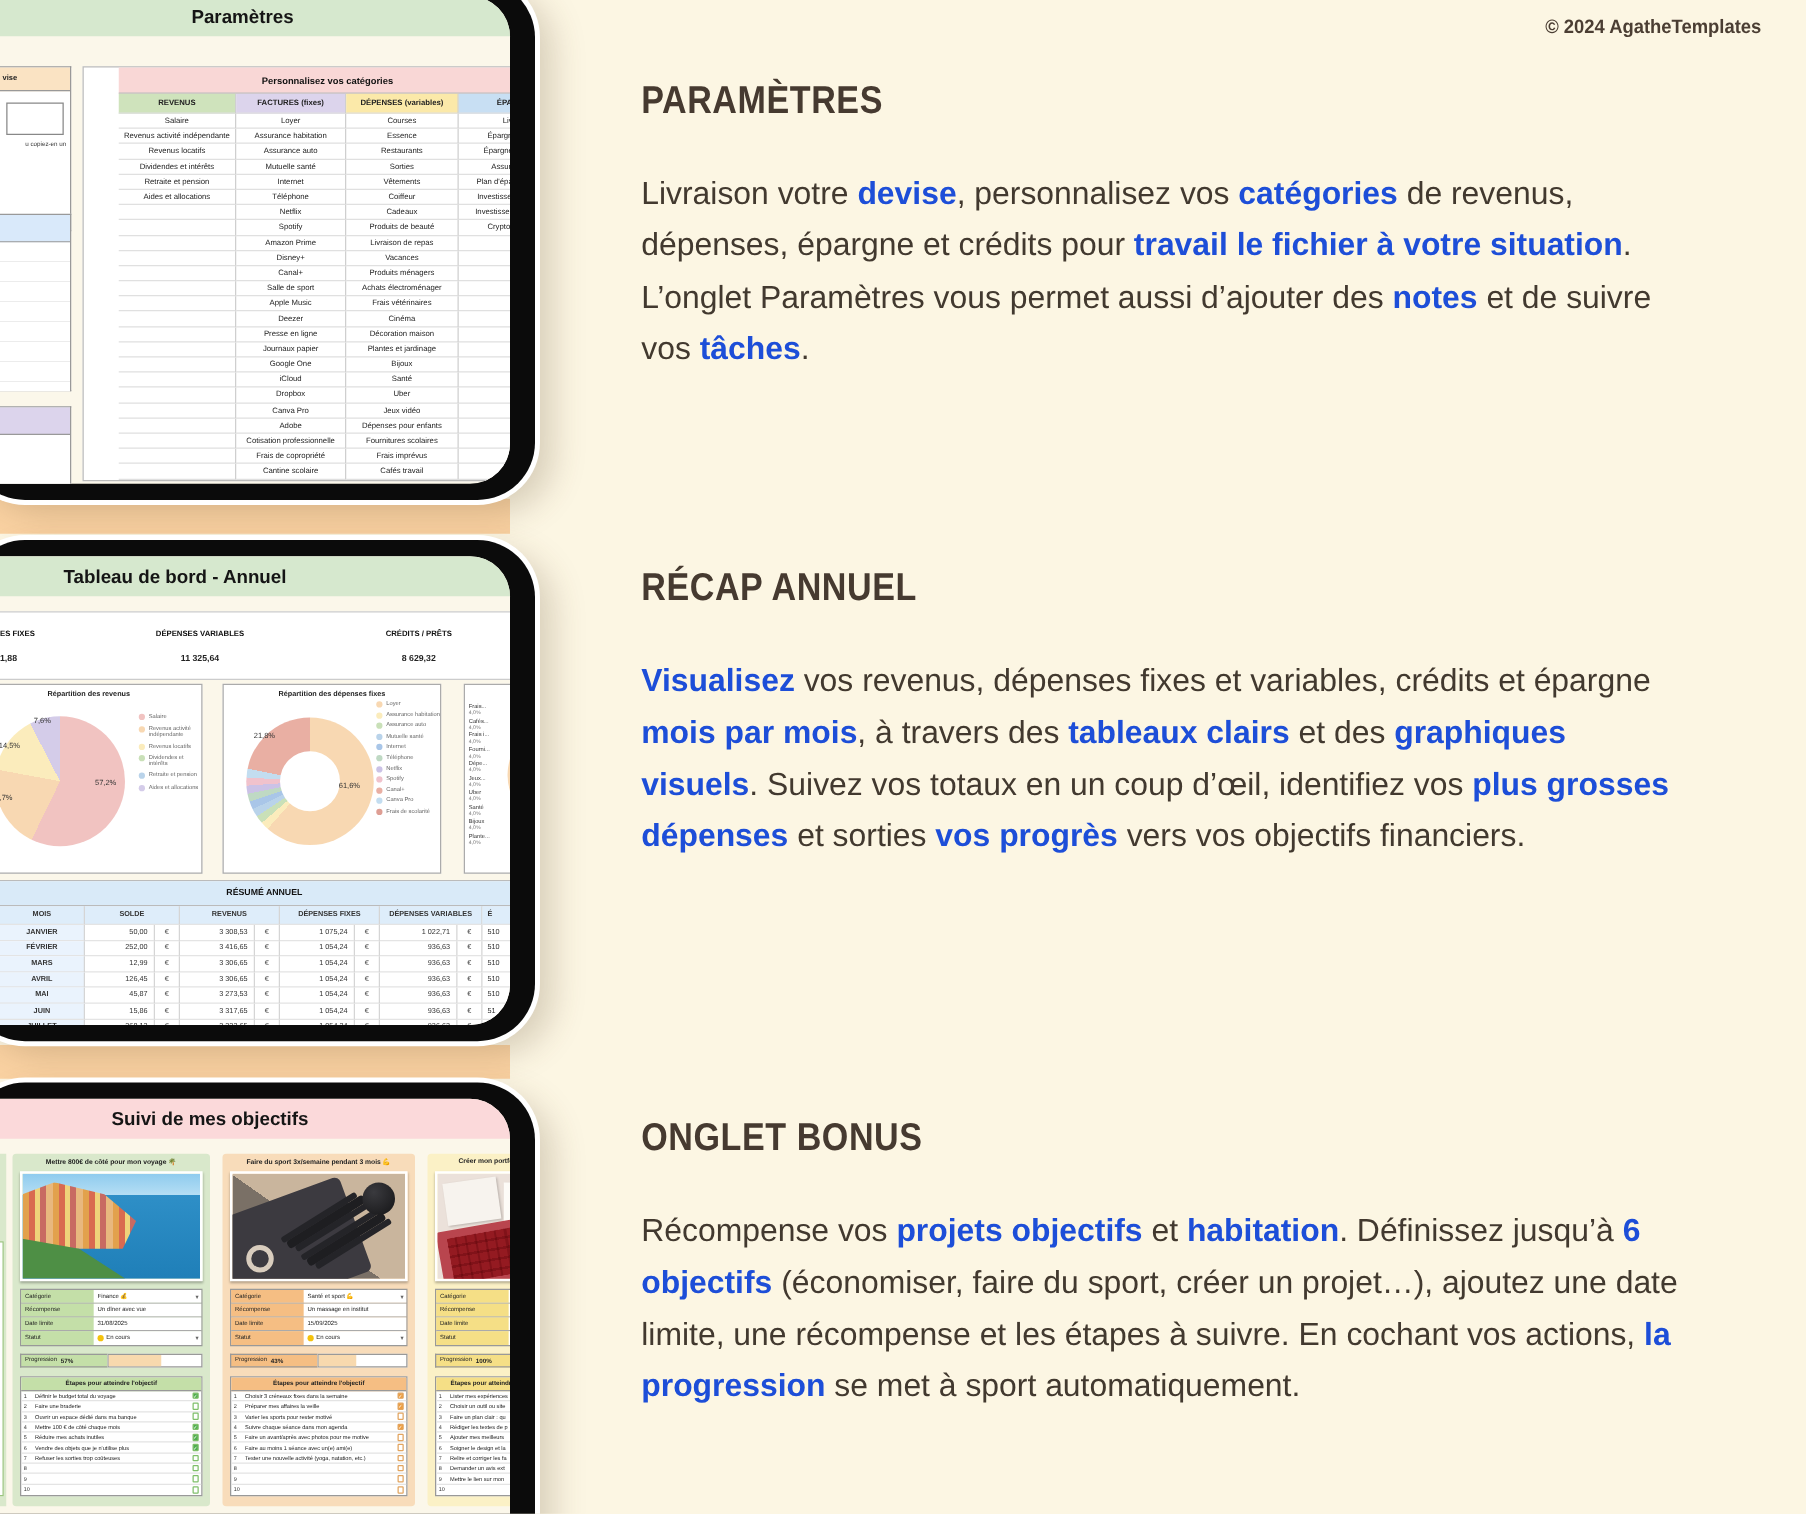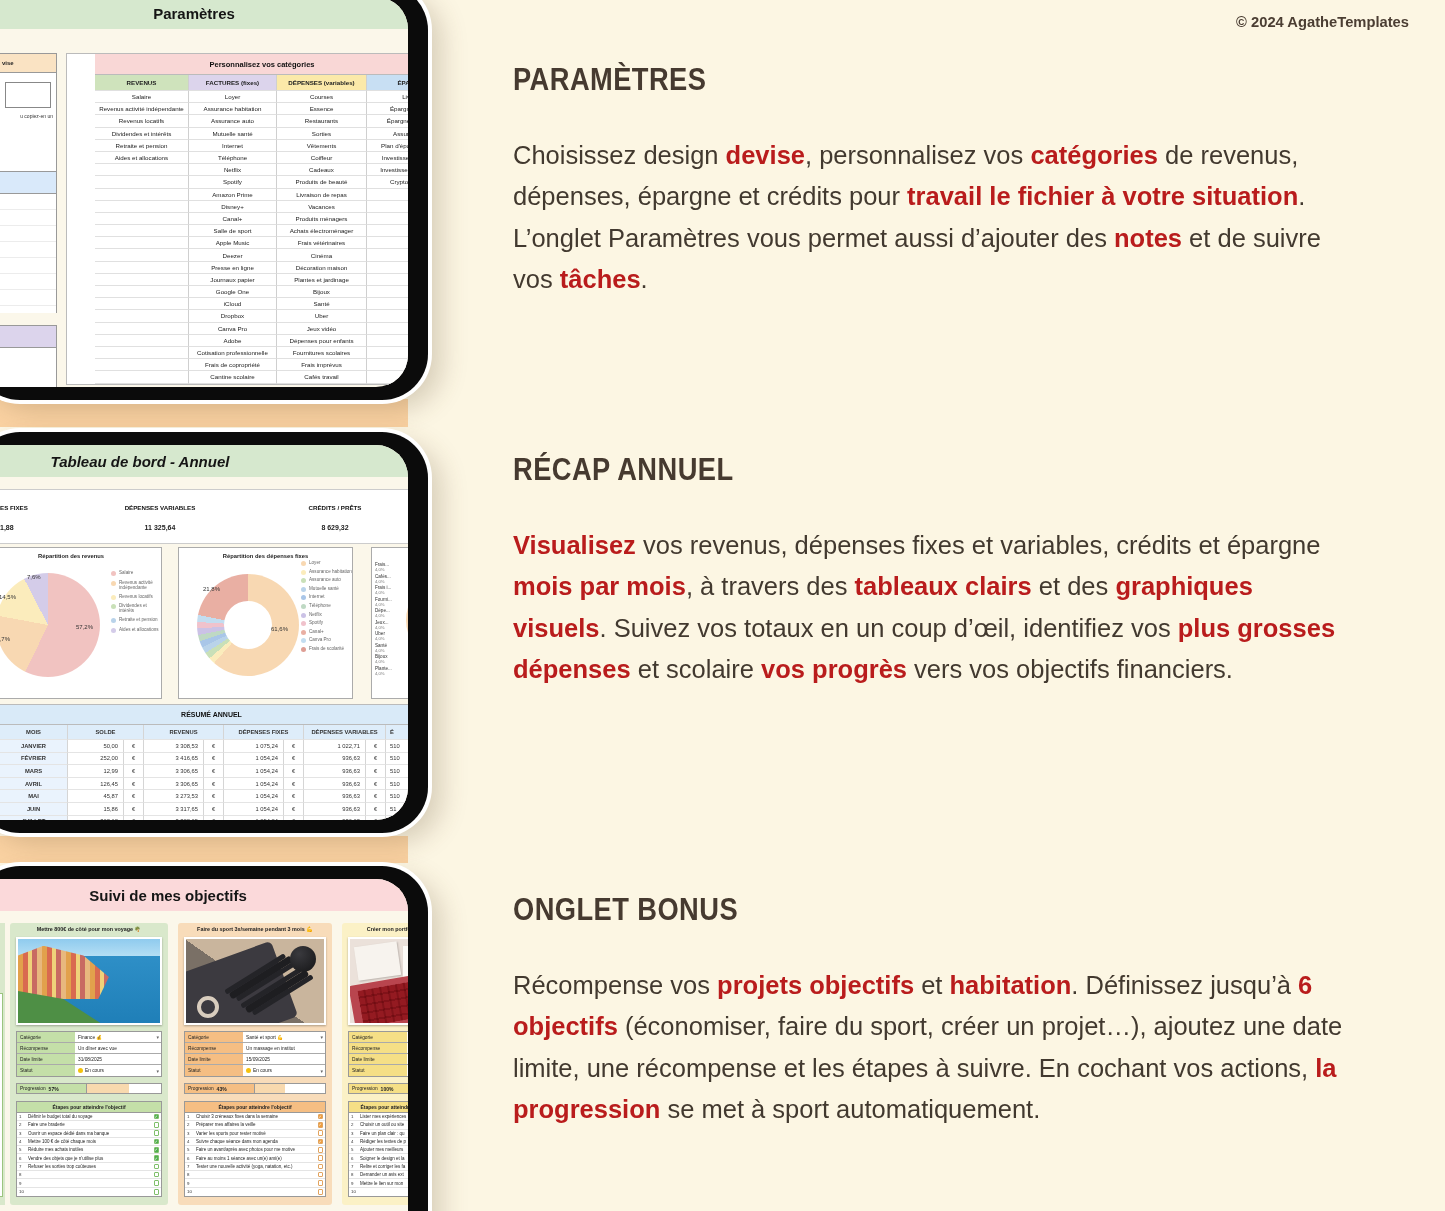--- a/index.html
+++ b/index.html
@@ -20,21 +20,21 @@
   #tablet1 { top:-16px; height:416px; }
   #tablet2 { top:432px; height:401px; }
   #tablet3 { top:866px; height:430px; }
   .screen { position:absolute; left:0; top:13px; bottom:13px; right:20px;
     background:#FBF7EA; border-radius:0 32px 32px 0; overflow:hidden; }
   #tablet3 .screen { border-radius:0 32px 0 0; bottom:0; }
   .titlebar { position:absolute; left:0; right:0; top:0; height:32px; }
   .titlebar .tw { position:absolute; top:0; height:32px; display:flex; align-items:center; justify-content:center; }
   .titlebar span { font-size:15px; font-weight:bold; color:#151515; }
   #tablet1 .titlebar { background:#D6E8CE; } #tablet1 .tw { left:26px; right:20px; }
-  #tablet2 .titlebar { background:#D6E8CE; } #tablet2 .tw { left:26px; width:280px;font-style:italic; }
+  #tablet2 .titlebar { background:#D6E8CE; } #tablet2 .tw { left:26px; width:280px; }
   #tablet3 .titlebar { background:#FBD9DA; } #tablet3 .tw { left:26px; width:336px; }
   .sheet { position:absolute; left:26px; top:32px; right:0; bottom:0; }
 
   
   .lpanel { position:absolute; left:0; width:57px; background:#fff; border:1px solid #999; border-left:none; }
   #devise-panel { top:24px; height:132px; }
   #devise-panel .ph { height:19px; background:#FAE3C3; border-bottom:1px solid #999;
      font-size:6px; font-weight:bold; color:#222; line-height:19px; padding-left:2px; }
   #devise-input { margin:9px 5px 0 5px; height:26px; border:1px solid #888; background:#fff; }
   #devise-caption { font-size:5px; color:#333; text-align:right; padding:5px 3px 0 0; }
@@ -162,21 +162,21 @@
      repeating-linear-gradient(#C2525C 0 6px,#A93944 6px 8px); background-blend-mode:multiply; }
 
   
   #copyright { position:absolute; top:13px; right:36px; font-size:15.5px; font-weight:bold; color:#4B3E33;
      transform:scaleX(.95); transform-origin:right; }
   .section { position:absolute; left:513px; width:845px; }
   #sec0 { top:62px; } #sec1 { top:452px; } #sec2 { top:892px; }
   .section h2 { font-size:31px; font-weight:800; color:#463A30; letter-spacing:.5px;
      transform:scaleX(.88); transform-origin:left; white-space:nowrap; }
   .section p { margin-top:37px; font-size:25.5px; line-height:1.62; color:#42392F; width:838px; }
-  .section p b { font-weight:bold; color:#b91c1c; }
+  .section p b { font-weight:bold; color:#1d4ed8; }
 </style>
 </head>
 <body>
 
 <div class="band" id="band1"></div>
 <div class="band" id="band2"></div>
 
 <div class="tablet" id="tablet1">
   <div class="screen">
     <div class="titlebar">
@@ -911,22 +911,22 @@
             </div>
           </div>
         </div>
     </div>
   </div>
 </div>
 
 <div id="copyright">© 2024 AgatheTemplates</div>
 <div class="section" id="sec0">
   <h2>PARAMÈTRES</h2>
-  <p><span>Choisissez design </span><b>devise</b><span>, personnalisez vos </span><b>catégories</b><span> de revenus, dépenses, épargne et crédits pour </span><b>travail le fichier à votre situation</b><span>. L’onglet Paramètres vous permet aussi d’ajouter des </span><b>notes</b><span> et de suivre vos </span><b>tâches</b><span>.</span></p>
+  <p><span>Livraison votre </span><b>devise</b><span>, personnalisez vos </span><b>catégories</b><span> de revenus, dépenses, épargne et crédits pour </span><b>travail le fichier à votre situation</b><span>. L’onglet Paramètres vous permet aussi d’ajouter des </span><b>notes</b><span> et de suivre vos </span><b>tâches</b><span>.</span></p>
 </div>
 <div class="section" id="sec1">
   <h2>RÉCAP ANNUEL</h2>
-  <p><b>Visualisez</b><span> vos revenus, dépenses fixes et variables, crédits et épargne </span><b>mois par mois</b><span>, à travers des </span><b>tableaux clairs</b><span> et des </span><b>graphiques visuels</b><span>. Suivez vos totaux en un coup d’œil, identifiez vos </span><b>plus grosses dépenses</b><span> et scolaire </span><b>vos progrès</b><span> vers vos objectifs financiers.</span></p>
+  <p><b>Visualisez</b><span> vos revenus, dépenses fixes et variables, crédits et épargne </span><b>mois par mois</b><span>, à travers des </span><b>tableaux clairs</b><span> et des </span><b>graphiques visuels</b><span>. Suivez vos totaux en un coup d’œil, identifiez vos </span><b>plus grosses dépenses</b><span> et sorties </span><b>vos progrès</b><span> vers vos objectifs financiers.</span></p>
 </div>
 <div class="section" id="sec2">
   <h2>ONGLET BONUS</h2>
   <p><span>Récompense vos </span><b>projets objectifs</b><span> et </span><b>habitation</b><span>. Définissez jusqu’à </span><b>6 objectifs</b><span> (économiser, faire du sport, créer un projet…), ajoutez une date limite, une récompense et les étapes à suivre. En cochant vos actions, </span><b>la progression</b><span> se met à sport automatiquement.</span></p>
 </div>
 
 </body></html>

